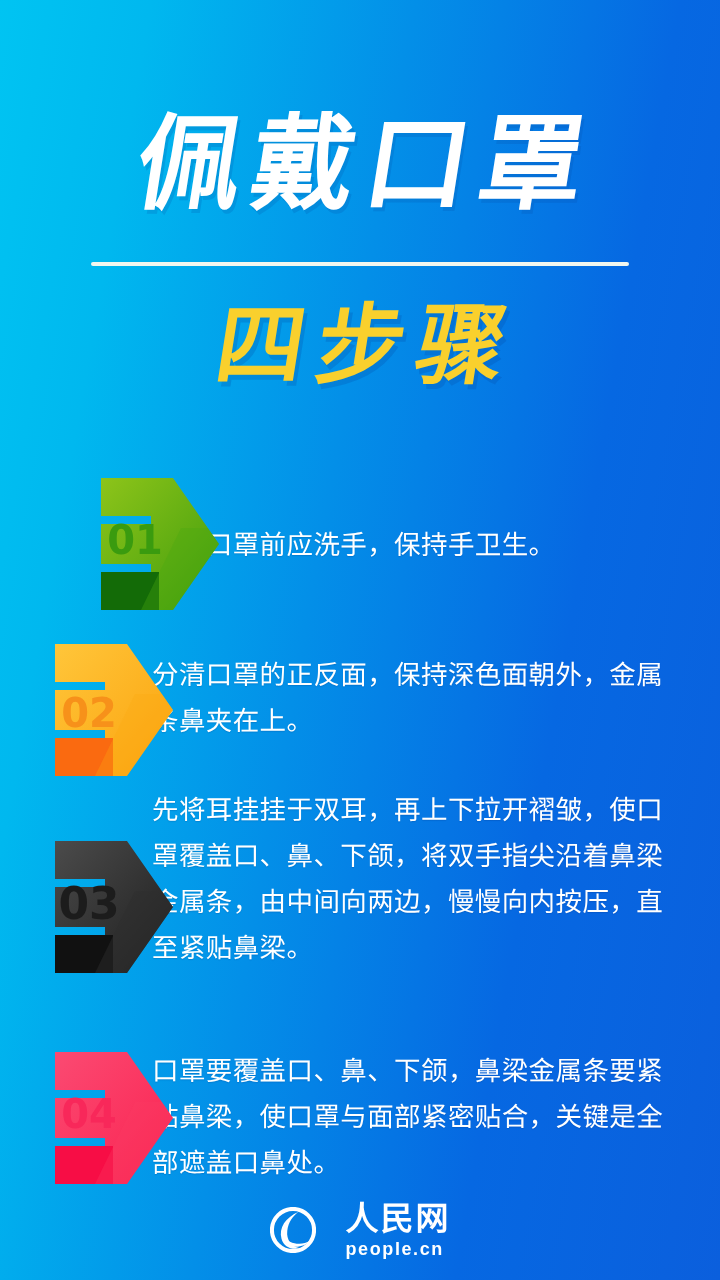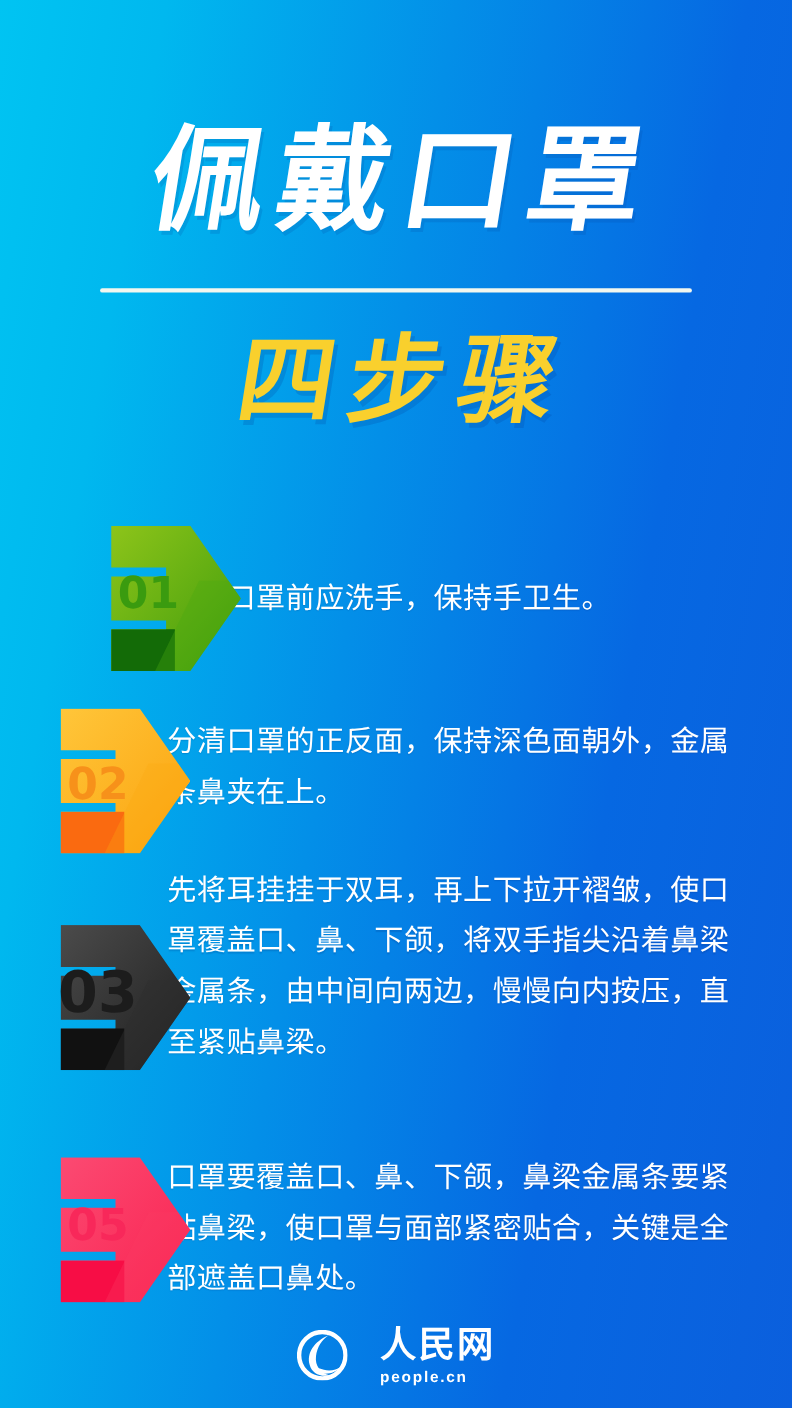--- a/index.html
+++ b/index.html
@@ -164,21 +164,21 @@
   .logo-cn {
     color: #ffffff;
     font-size: 33px;
     font-weight: 700;
     letter-spacing: 2px;
     font-family: "DejaVu Serif", "Liberation Serif", serif;
   }
 
   .logo-en {
     color: #ffffff;
-    font-size: 14px;
+    font-size: 18px;
     font-weight: 700;
     letter-spacing: 1.6px;
     margin-top: 5px;
     font-family: "Liberation Sans", sans-serif;
   }
 </style>
 </head>
 <body>
 
 <div class="poster">
@@ -263,21 +263,21 @@
               </clipPath>
             </defs>
             <g clip-path="url(#c3)">
               <rect x="0" y="0" width="118" height="132" fill="url(#g3)"></rect>
               <rect x="0" y="94" width="58" height="38" fill="#111111"></rect>
               <polygon points="40,132 80,50 118,50 118,132" fill="#2e2e2e" opacity="0.45"></polygon>
             </g>
           </svg>
           <span style="position:absolute;left:-3px;top:39px;width:74px;height:46px;
                        display:flex;align-items:center;justify-content:center;
-                       font-size:52px;font-weight:700;letter-spacing:0px;
+                       font-size:44px;font-weight:700;letter-spacing:0px;
                        font-family:'DejaVu Sans','Liberation Sans',sans-serif;color:#1c1c1c;">03</span>
         </div>
       </div>
       <div class="step-text">先将耳挂挂于双耳，再上下拉开褶皱，使口罩覆盖口、鼻、下颌，将双手指尖沿着鼻梁金属条，由中间向两边，慢慢向内按压，直至紧贴鼻梁。</div>
     </div>
 
     <div class="step step-4">
       <div class="badge-slot">
         <div class="badge">
           <svg viewBox="0 0 118 132" xmlns="http://www.w3.org/2000/svg" aria-hidden="true">
@@ -292,21 +292,21 @@
             </defs>
             <g clip-path="url(#c4)">
               <rect x="0" y="0" width="118" height="132" fill="url(#g4)"></rect>
               <rect x="0" y="94" width="58" height="38" fill="#f70d45"></rect>
               <polygon points="40,132 80,50 118,50 118,132" fill="#fb3c63" opacity="0.3"></polygon>
             </g>
           </svg>
           <span style="position:absolute;left:-3px;top:39px;width:74px;height:46px;
                        display:flex;align-items:center;justify-content:center;
                        font-size:40px;font-weight:700;letter-spacing:0px;
-                       font-family:'DejaVu Sans','Liberation Sans',sans-serif;color:#f8285a;">05</span>
+                       font-family:'DejaVu Sans','Liberation Sans',sans-serif;color:#f8285a;">04</span>
         </div>
       </div>
       <div class="step-text">口罩要覆盖口、鼻、下颌，鼻梁金属条要紧贴鼻梁，使口罩与面部紧密贴合，关键是全部遮盖口鼻处。</div>
     </div>
 
   </div>
 
   <div class="footer">
     <span class="logo-mark">
       <svg viewBox="0 0 48 48" xmlns="http://www.w3.org/2000/svg" aria-hidden="true">

